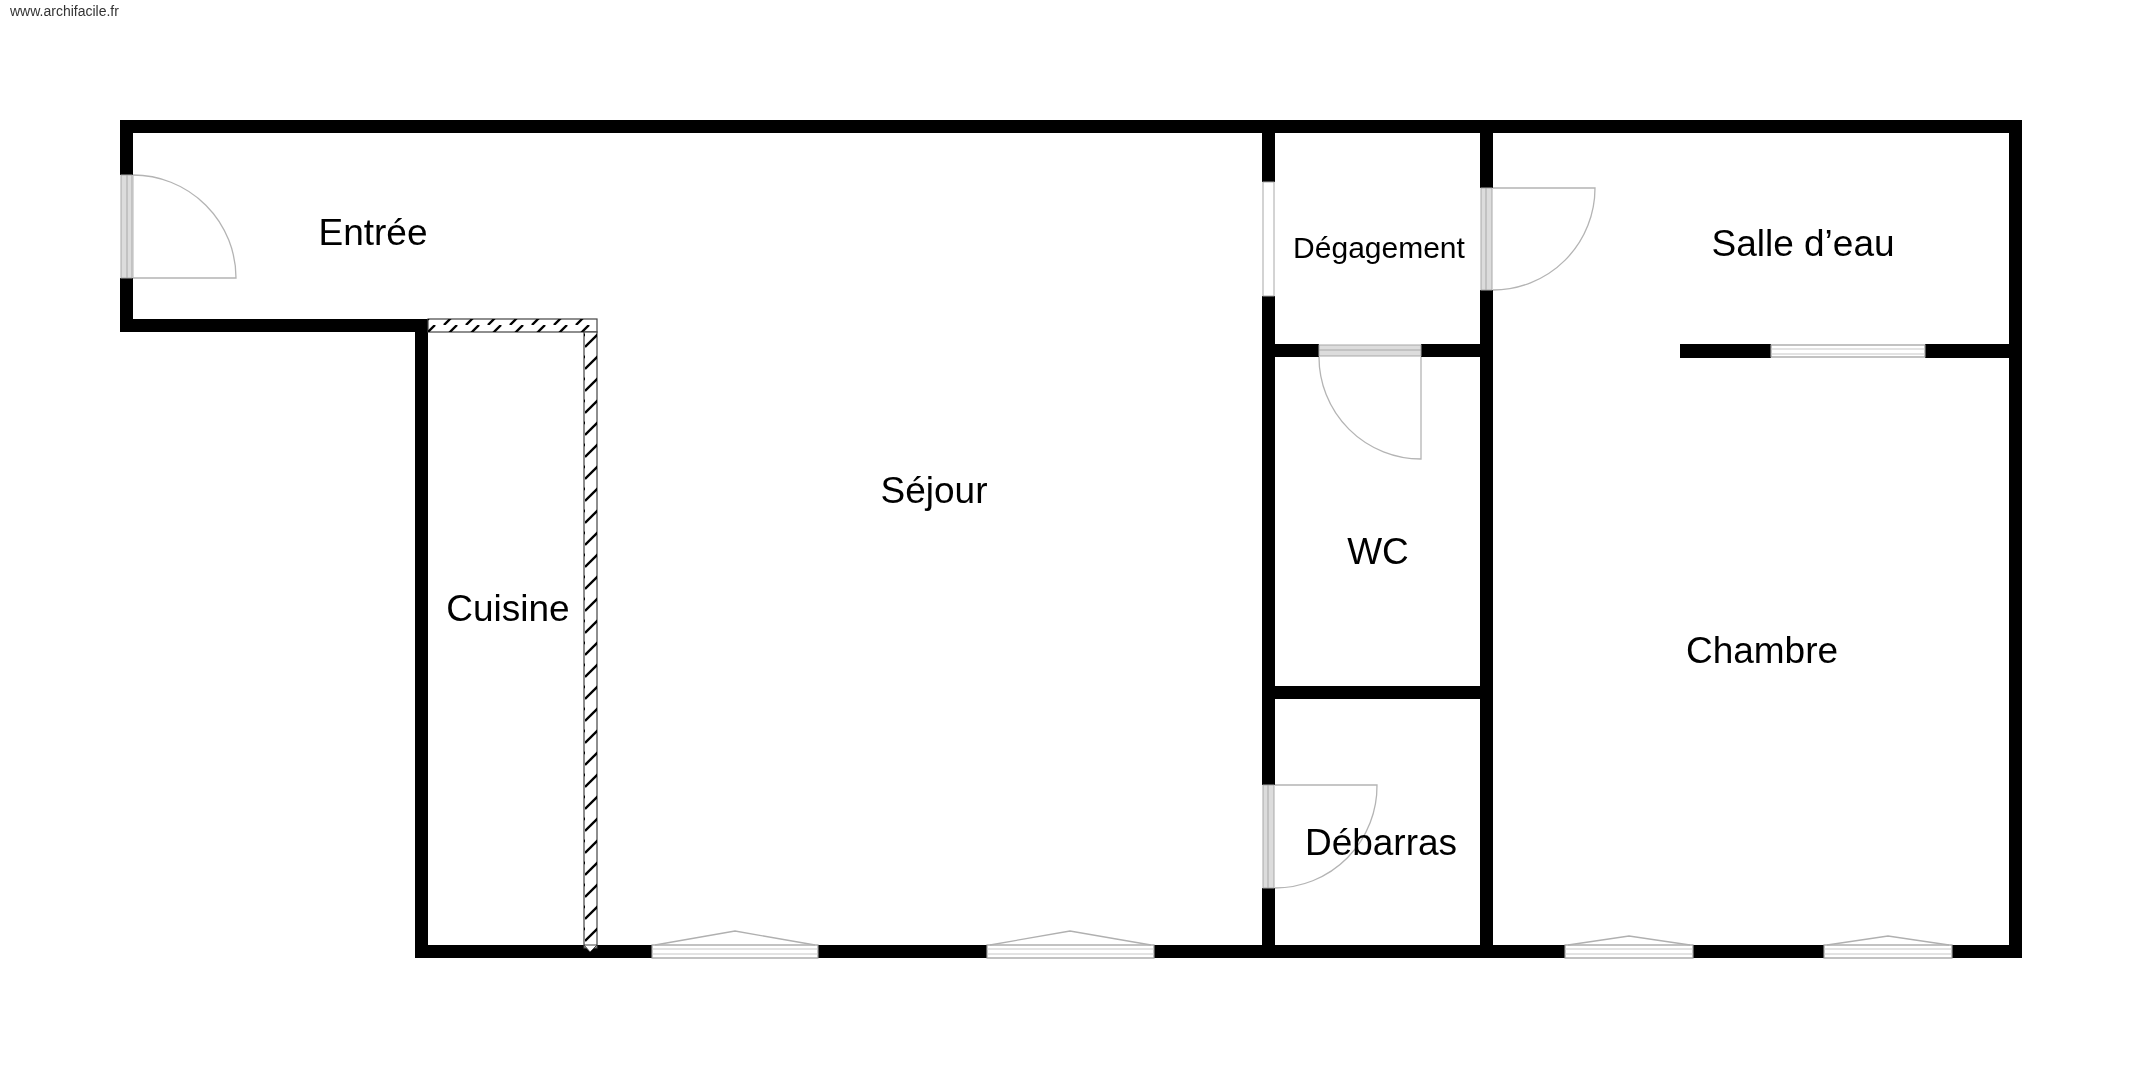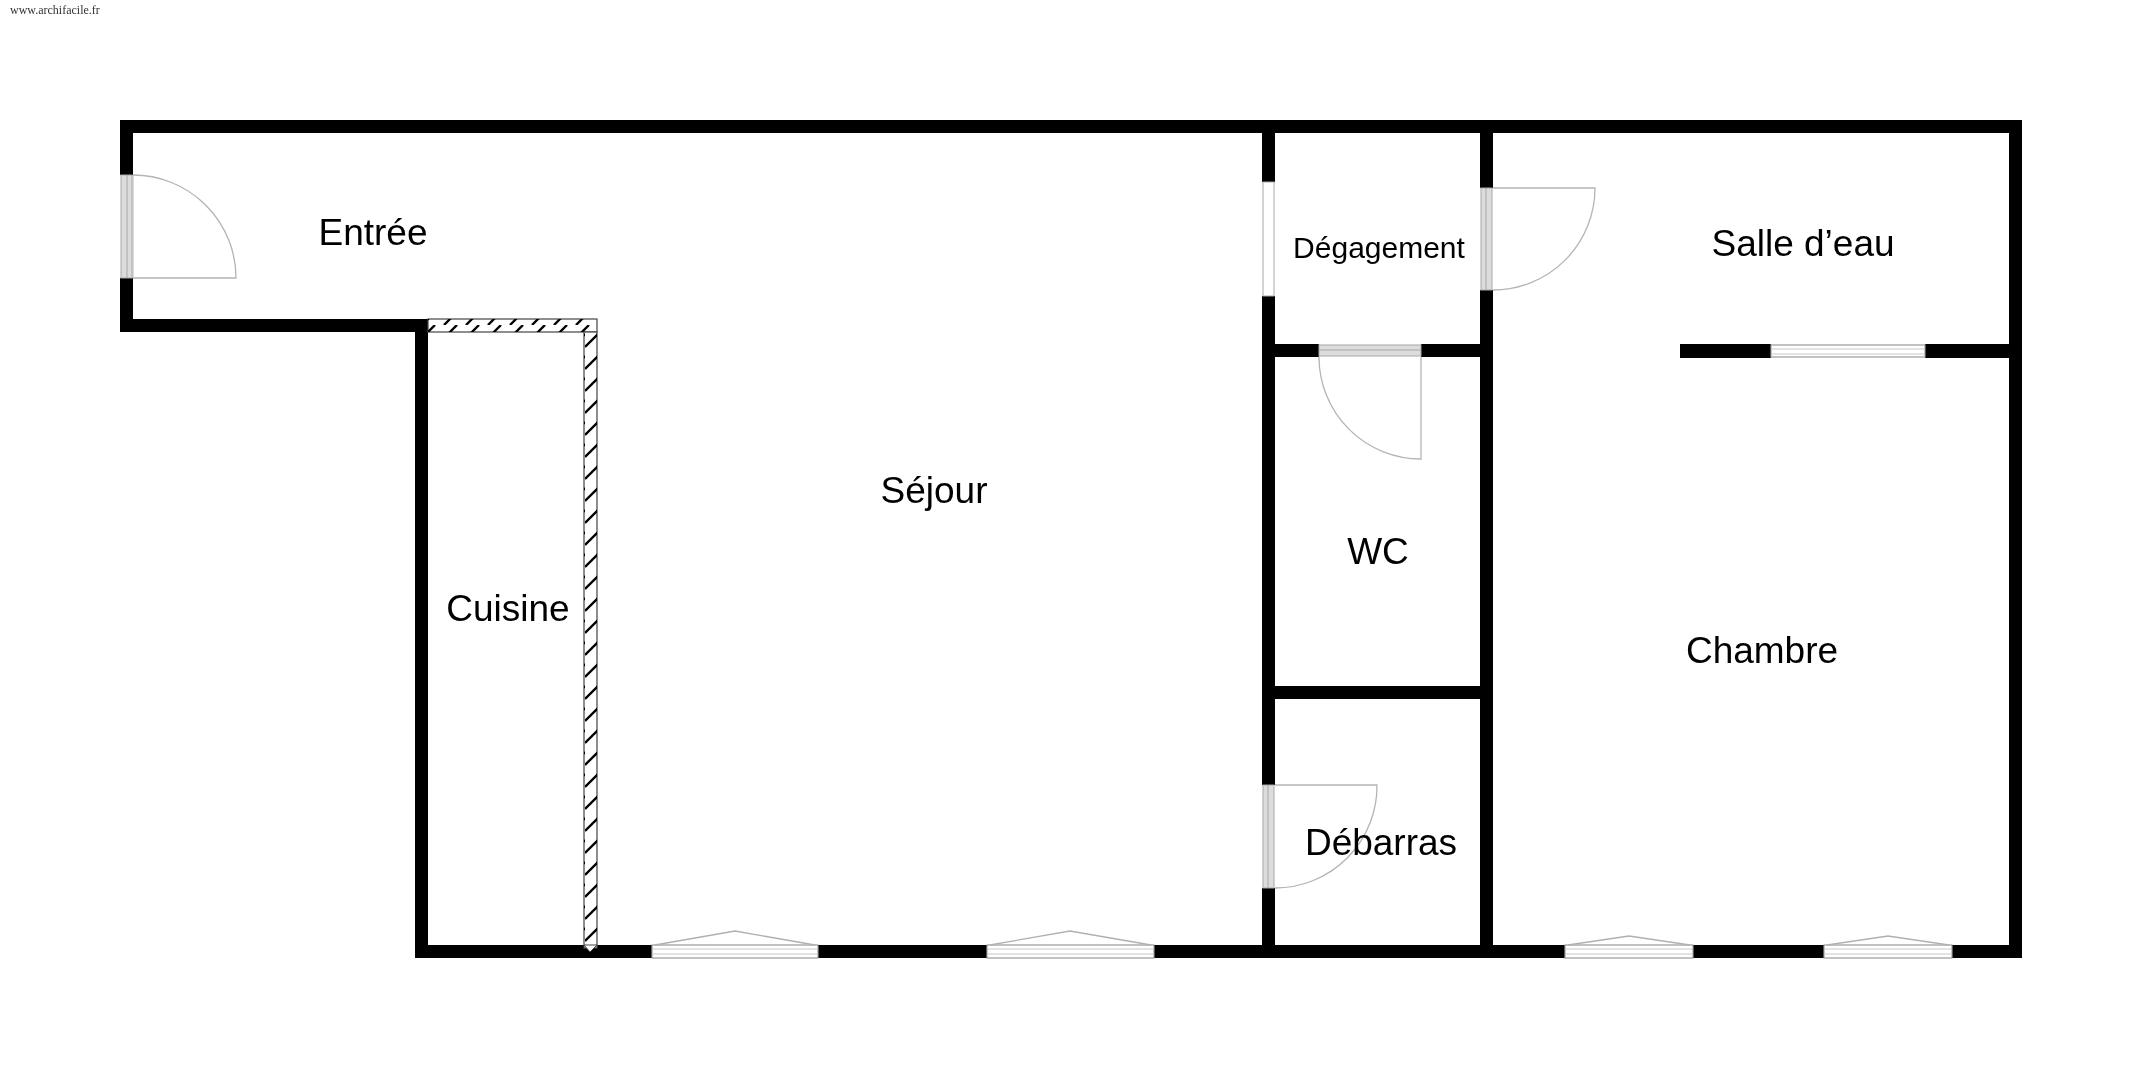--- a/index.html
+++ b/index.html
@@ -1,18 +1,18 @@
 <!DOCTYPE html>
 <html><head>
   <meta charset="utf-8">
   <style>
     html, body { margin: 0; padding: 0; background: #ffffff; }
     body { width: 2144px; height: 1080px; position: relative; overflow: hidden; font-family: "Liberation Sans", sans-serif; }
     #plan { position: absolute; left: 0; top: 0; width: 2144px; height: 1080px; }
-    .watermark { position: absolute; left: 10px; top: 3px; font-size: 12px; color: #333; font-family: Liberation Serif, serif; }
+    .watermark { position: absolute; left: 10px; top: 3px; font-size: 14px; color: #333; font-family: Liberation Sans, sans-serif; }
     .room-label { font-family: "Liberation Sans", sans-serif; fill: #000; }
     .wall { fill: #000; }
     .door-leaf { fill: #dcdcdc; stroke: #a8a8a8; stroke-width: 1; }
     .door-arc { fill: none; stroke: #b4b4b4; stroke-width: 1.3; }
     .opening { fill: #ffffff; stroke: #a8a8a8; stroke-width: 1; }
     .win-frame { fill: #ffffff; stroke: #9a9a9a; stroke-width: 1.2; }
     .win-line { stroke: #c8c8c8; stroke-width: 1.2; }
     .win-peak { fill: none; stroke: #b0b0b0; stroke-width: 1.3; }
     .hatch-bg { fill: #ffffff; stroke: #444; stroke-width: 1.2; }
   </style>

